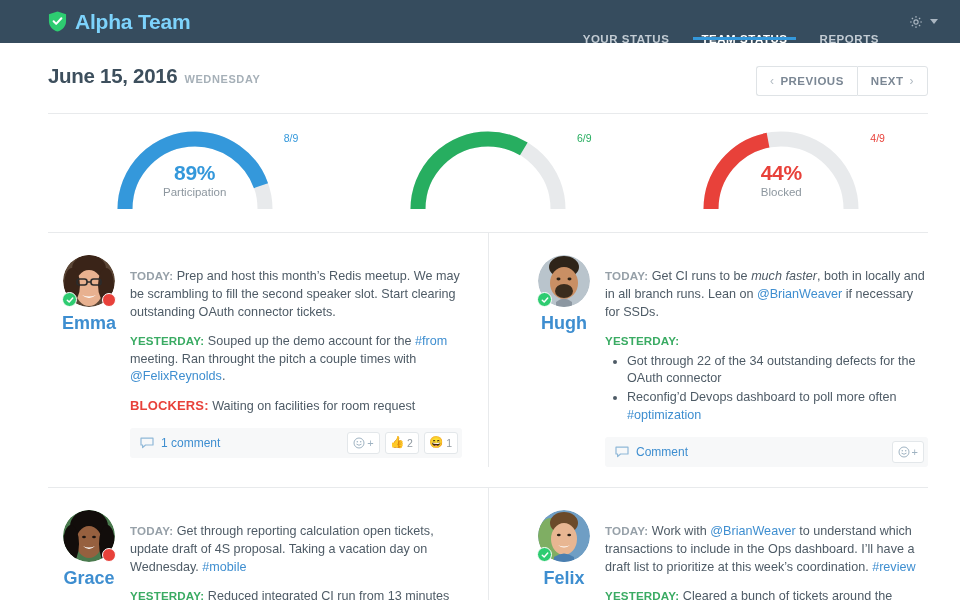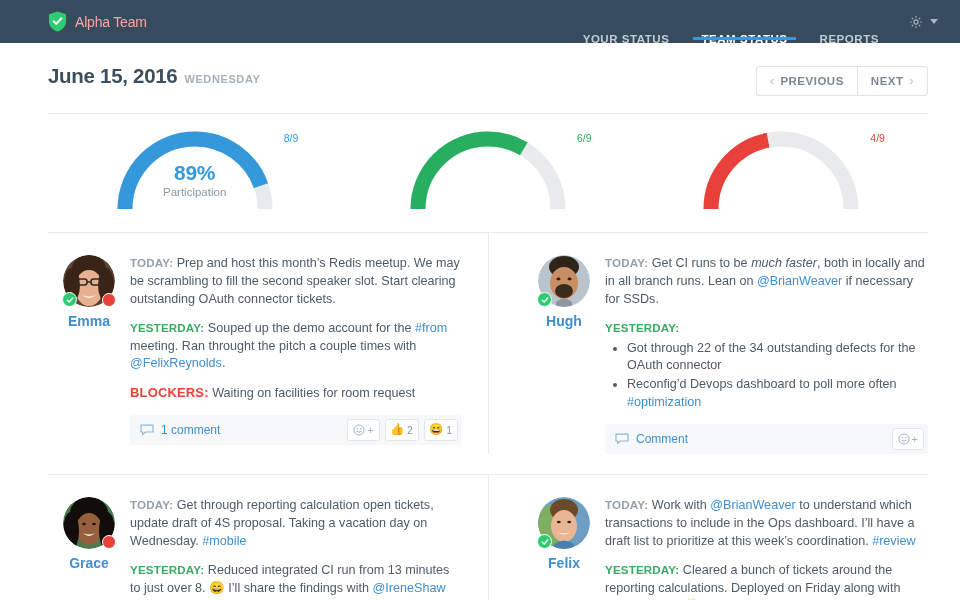--- a/index.html
+++ b/index.html
@@ -19,23 +19,23 @@
     background: #364c5e;
     display: flex;
     align-items: center;
     justify-content: space-between;
     padding: 0 14px 0 48px;
     position: relative;
   }
   .brand { display: flex; align-items: center; gap: 8px; }
   .brand-mark { width: 19px; height: 21px; display: block; }
   .brand-name {
-    color: #fca5a5;
-    font-size: 14px;
-    font-weight: normal;
+    color: #7dd3fc;
+    font-size: 21px;
+    font-weight: bold;
     letter-spacing: -0.2px;
   }
   .navlinks { display: flex; align-items: center; height: 43px; }
   .navlink {
     color: #c3ccd4;
     font-size: 11.5px;
     font-weight: bold;
     letter-spacing: 0.55px;
     padding: 14px 16px;
     height: 36px;
@@ -190,27 +190,27 @@
   .badge-dot {
     position: absolute;
     right: -1px; bottom: 0px;
     width: 14px; height: 14px;
     border-radius: 50%;
     background: #e8413a;
     border: 1.5px solid #ffffff;
   }
   .pname {
     margin-top: 6px;
-    font-size: 14px;
+    font-size: 18px;
     font-weight: bold;
     color: #3e8ed0;
     cursor: pointer;
   }
 
-  .content { flex: 1; min-width: 0; padding-top: 1px; }
+  .content { flex: 1; min-width: 0; padding-top: 1px; margin-top: 13px; }
   .stat-block { margin-bottom: 11px; font-size: 12.6px; line-height: 1.42; color: #4e5b66; }
   .stat-block:last-of-type { margin-bottom: 0; }
   .lbl { font-weight: bold; letter-spacing: 0.15px; }
   .lbl-today { color: #96a0a8; font-size: 11.6px; }
   .lbl-yest  { color: #3aab63; font-size: 11.6px; }
   .lbl-block { color: #e8413a; font-size: 13px; }
   .tag  { color: #3e8ed0; cursor: pointer; }
   .ment { color: #3e8ed0; cursor: pointer; }
   em { font-style: italic; }
   ul.bullets { margin: 2px 0 0 0; padding-left: 22px; }
@@ -324,20 +324,24 @@
       <div class="gauge-frac" style="color:#27ae60">6/9</div>
     </div>
   </div>
 
   <div class="gauge-cell">
     <div class="gauge">
       <svg width="166" height="88" viewBox="0 0 166 88">
         <path d="M13 83 A70 70 0 0 1 153 83" fill="none" stroke="#e8eaec" stroke-width="15"></path>
         <path id="arc2" d="M13 83 A70 70 0 0 1 153 83" fill="none" stroke="#e8413a" stroke-width="15" stroke-dasharray="96.76 221.91" stroke-dashoffset="0"></path>
       </svg>
+      <div class="gauge-center">
+        <div class="gauge-pct" id="pct2" style="color:#e8413a">44%</div>
+        <div class="gauge-label">Blocked</div>
+      </div>
       <div class="gauge-frac" style="color:#e8413a">4/9</div>
     </div>
   </div>
 
 </div>
 
 <div class="divider2"></div>
 
 <div class="cards">
 

